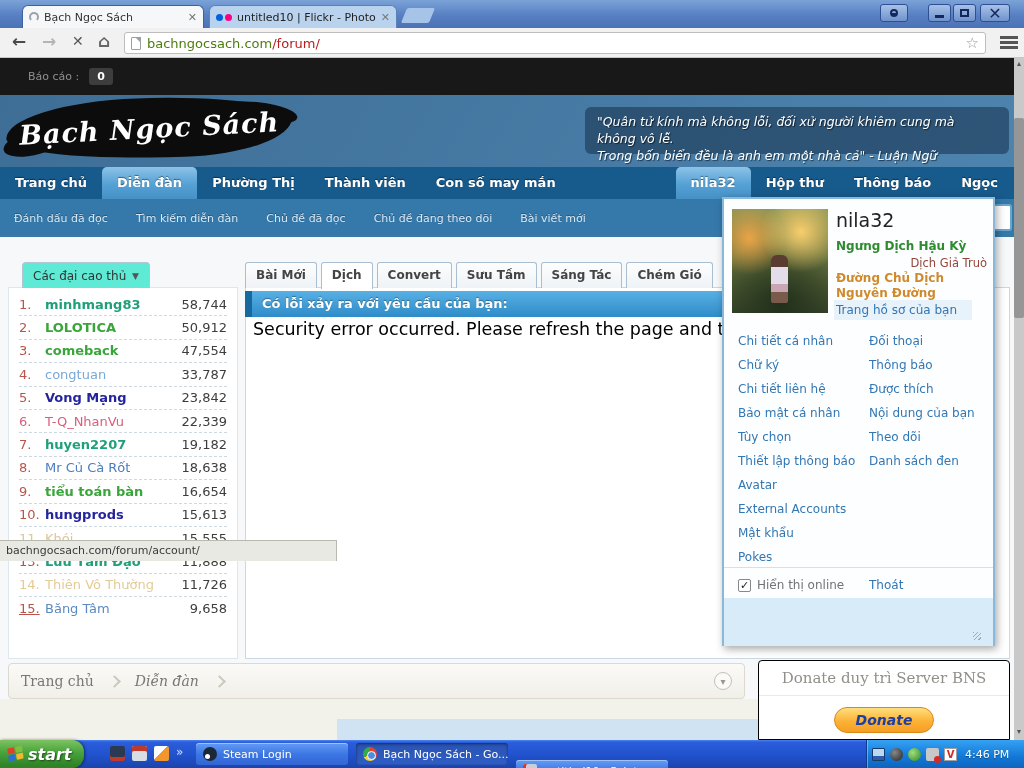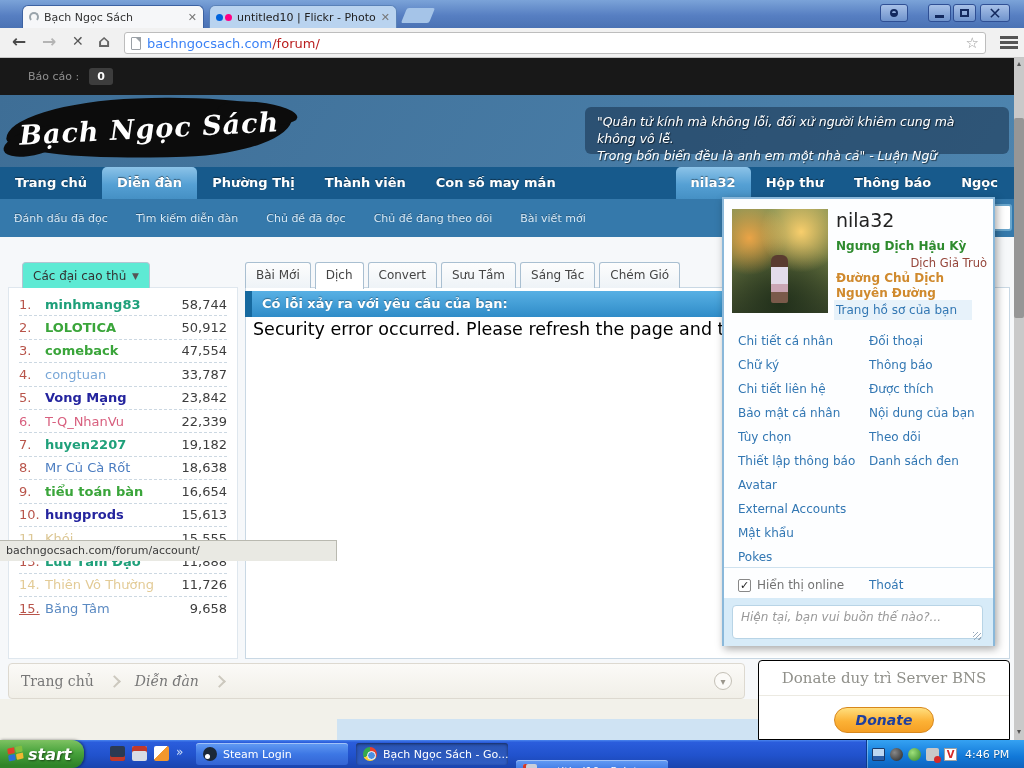--- a/index.html
+++ b/index.html
@@ -28,21 +28,21 @@
   .minbar { width:9px; height:3px; background:#13295e; margin-top:7px; }
   .restsq { width:9px; height:8px; border:2px solid #13295e; }
   .userglyph { width:8px; height:8px; border-radius:50%; border:2px solid #13295e; border-bottom:4px solid #13295e; }
 
   .toolbar { position:absolute; left:0; top:28px; width:1024px; height:30px; background:#f1f1f1; border-bottom:1px solid #c6c6c6; }
   .navico { position:absolute; top:3px; font-size:17px; font-weight:bold; }
   .addrbar { position:absolute; left:124px; top:4px; width:862px; height:22px; background:#fff;
     border:1px solid #bdbdbd; border-radius:3px; display:flex; align-items:center; padding:0 6px; }
   .docicon { width:10px; height:13px; background:#fff; border:1px solid #9aa0a6; border-radius:1px; margin-right:6px; position:relative;}
   .docicon:after{content:""; position:absolute; right:-1px; top:-1px; border:3px solid #9aa0a6; border-left-color:transparent; border-bottom-color:transparent;}
-  .urlhost { font-size:13px; color:#3b82f6; } .urlpath { font-size:13px; color:#b91c1c; }
+  .urlhost { font-size:13px; color:#4d7c0f; } .urlpath { font-size:13px; color:#b91c1c; }
   .star { margin-left:auto; color:#9a9a9a; font-size:15px; }
   .burger { position:absolute; right:6px; top:8px; width:18px; }
   .burger i { display:block; height:3px; background:#555; margin-bottom:2px; }
 
   
   .page { position:absolute; left:0; top:58px; width:1024px; height:682px; background:#f6f8fa; overflow:hidden; }
 
   .reportbar { position:absolute; left:0; top:0; width:1024px; height:37px; background:#181818; display:flex; align-items:center; }
   .reportbar .lbl { color:#8f8f8f; font-size:11px; margin-left:28px; }
   .reportbar .badge { margin-left:10px; background:#3d3d3d; color:#fff; font-size:11px; font-weight:bold;
@@ -84,21 +84,21 @@
   .lb-tab .caret { margin-left:auto; font-size:9px; color:#555; }
   .lb-panel { position:absolute; left:8px; top:50px; width:230px; height:372px; background:#fff;
     border:1px solid #dfe7ee; padding:5px 10px 0 10px; z-index:1;}
   .lb-row { display:flex; align-items:center; height:23.4px; border-bottom:1px dashed #ccd8e2; font-size:13px; }
   .lb-rank { width:26px; color:#b8544a; }
   .lb-name { text-decoration:none; white-space:nowrap; }
   .lb-value { margin-left:auto; color:#3d3d3d; }
 
   
   .main-panel { position:absolute; left:245px; top:50px; width:765px; height:372px; background:#fff; border:1px solid #c9d8e4; }
-  .ctabs { position:absolute; left:245px; top:25px; height:26px; display:flex; z-index:2; }
+  .ctabs { position:absolute; left:245px; top:25px; height:26px; display:flex; z-index:2;font-weight:bold; }
   .ctab { border:1px solid #a9bfd1; border-bottom:none; border-radius:3px 3px 0 0; margin-right:4px;
     background:linear-gradient(#fdfdfd,#eef3f7); font-size:12px; color:#444; padding:5px 10px 0 10px; }
   .ctab.active { background:#fff; height:27px; }
   .errhead { position:absolute; left:245px; top:54px; width:521px; height:26px;
     background:linear-gradient(180deg,#58b0e4,#2f8cc8); border-left:7px solid #16699f;
     color:#fff; font-weight:bold; font-size:13px; line-height:26px; padding-left:10px;
     text-shadow:0 -1px 1px rgba(0,0,0,.35); }
   .errbody { position:absolute; left:253px; top:82px; width:560px; font-size:17.5px; color:#000; white-space:nowrap; overflow:hidden;}
 
   
@@ -444,21 +444,20 @@
         <a>Theo dõi</a>
         <a>Danh sách đen</a>
       </div>
       <div class="udivider"></div>
       <div class="ucheckrow">
         <span class="cbox">✓</span>
         <span class="online-lbl">Hiển thị online</span>
         <a class="logout">Thoát</a>
       </div>
       <div class="ufoot">
-        <textarea placeholder="Hiện tại, bạn vui buồn thế nào?..." style=""></textarea>
         <span class="resizegrip"></span>
       </div>
     </div>
   </div>
 
   <div class="taskbar">
     <div class="startbtn">
       <span class="winflag">
           <i class="r"></i>
           <i class="g"></i>

